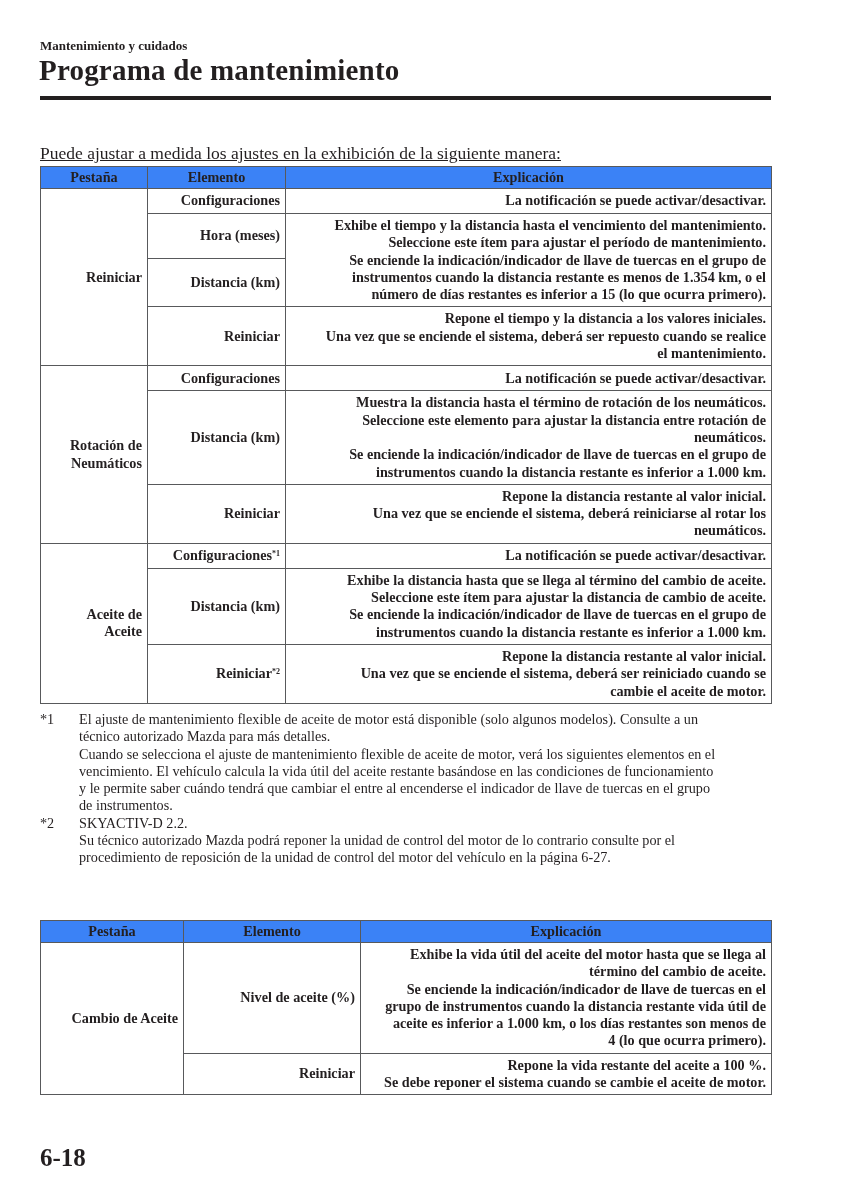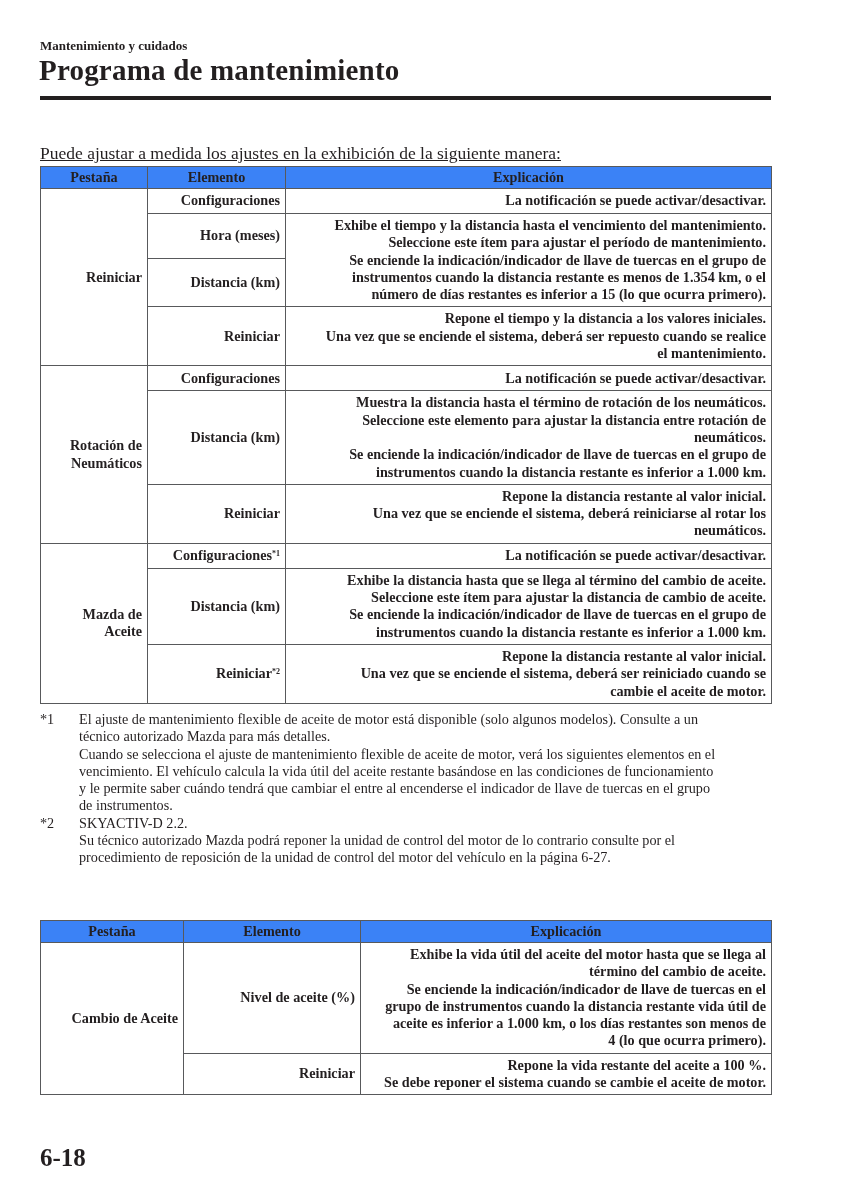--- a/index.html
+++ b/index.html
@@ -136,21 +136,21 @@
       <td>Reiniciar</td>
       <td class="expl-cell pad-top">
         <div>Repone la distancia restante al valor inicial.</div>
         <div>Una vez que se enciende el sistema, deberá reiniciarse al rotar los</div>
         <div>neumáticos.</div>
       </td>
     </tr>
 
     <tr style="height:25px">
       <td rowspan="3">
-        <div>Mazda de</div>
+        <div>Aceite de</div>
         <div>Aceite</div>
       </td>
       <td><span>Configuraciones</span><sup>*1</sup></td>
       <td class="expl-cell">
         <div>La notificación se puede activar/desactivar.</div>
       </td>
     </tr>
     <tr style="height:75px">
       <td>Distancia (km)</td>
       <td class="expl-cell pad-top">

